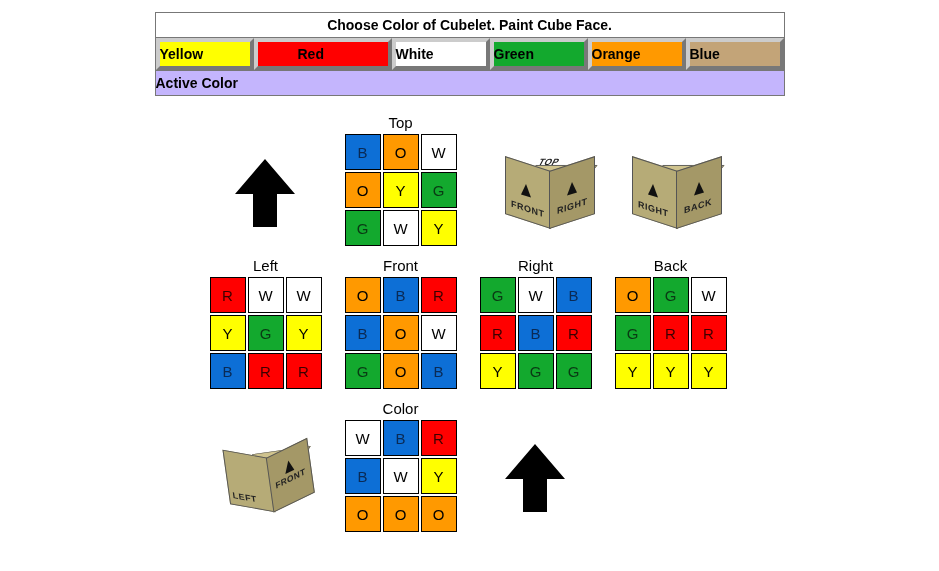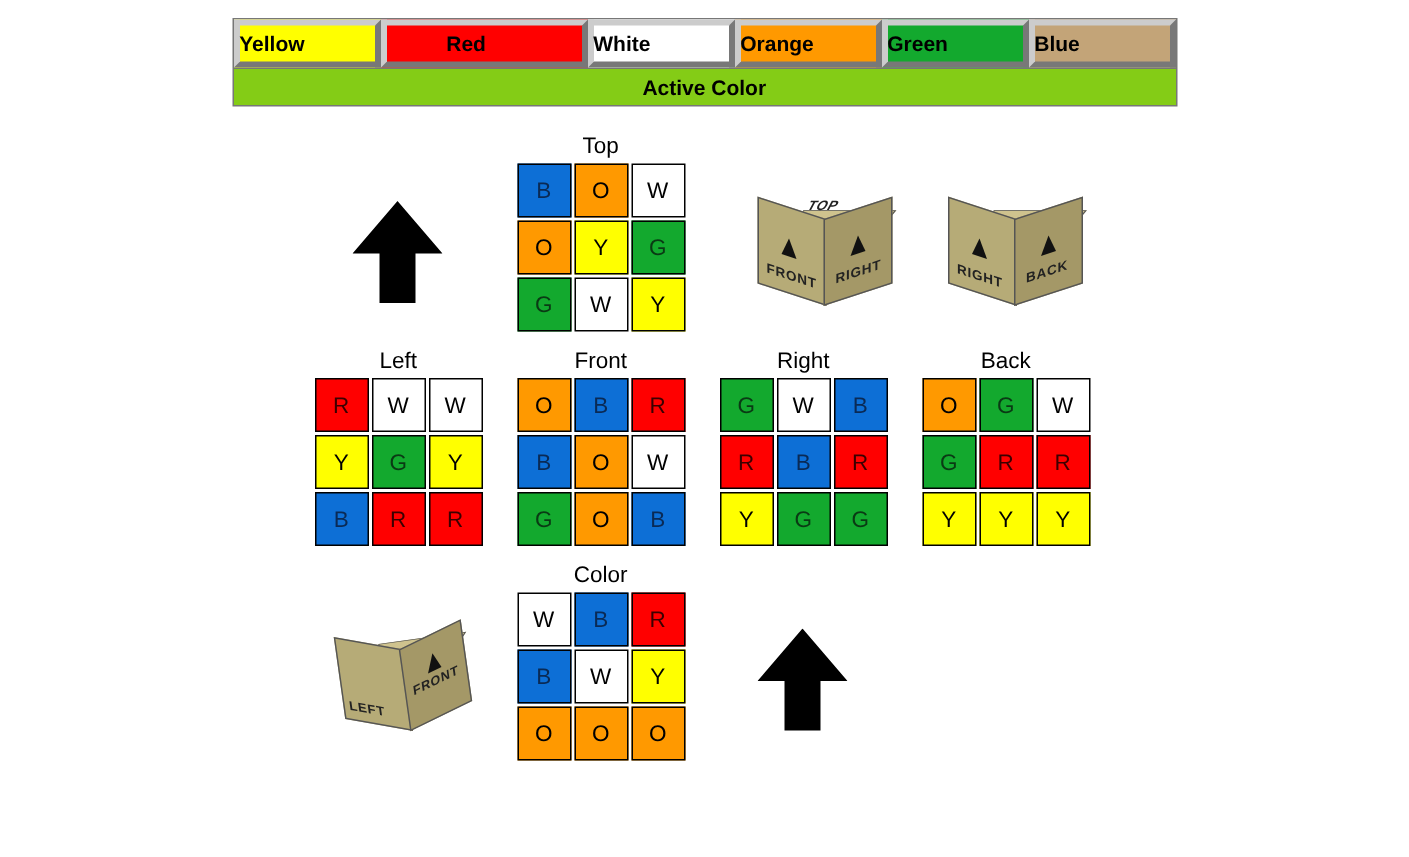--- a/index.html
+++ b/index.html
@@ -2,21 +2,21 @@
 <html><head>
 <meta charset="utf-8">
 <style>
   html,body{margin:0;padding:0;font-family:Arial,Helvetica,sans-serif;font-size:14px;background:#fff;color:#000}
   .wrap{width:939px;height:571px;box-sizing:border-box;padding-top:12px}
   
   .palette{width:628px;margin:0 auto;border:1px solid #777;background:#fff}
   .pal-title{font-weight:bold;text-align:center;padding:4px 0;background:#fff;border-bottom:1px solid #777}
   .pal-row{display:flex}
   .pal-btn{flex:1;padding:4px 0;font-weight:bold;border:4px outset #ccc;margin:0;cursor:pointer;box-sizing:border-box}
-  .pal-active{background:#84cc16;font-weight:bold;text-align:center;padding:4px 0;border-top:1px solid #777}
+  .pal-active{background:#c4b5fd;font-weight:bold;text-align:left;padding:4px 0;border-top:1px solid #777}
   
   .board{position:relative;width:720px;margin:8px auto 0 auto;height:480px}
   .face{position:absolute;text-align:center}
   .face-title{margin-bottom:3px;font-size:15px}
   .grid{display:grid;grid-template-columns:repeat(3,36px);grid-template-rows:repeat(3,36px);gap:2px}
   .cell{width:36px;height:36px;box-sizing:border-box;border:1px solid #000;display:flex;align-items:center;justify-content:center;font-size:15px;cursor:pointer}
   
   .arrow{position:absolute;cursor:pointer}
   
   .iso{position:absolute;width:95px;height:95px;cursor:pointer}
@@ -24,26 +24,27 @@
   .iso .left3d{position:absolute;left:0;top:22px;width:44px;height:56px;background:#b6ab77;transform:skewY(18deg);transform-origin:top right;border:1px solid #555}
   .iso .right3d{position:absolute;left:44px;top:22px;width:44px;height:56px;background:#a49867;transform:skewY(-18deg);transform-origin:top left;border:1px solid #555}
   .iso-face-lbl{position:absolute;font-size:9px;font-weight:bold;color:#222;font-family:Arial;letter-spacing:.5px}
   .iso-arrow-up{position:absolute;width:0;height:0;border-left:5px solid transparent;border-right:5px solid transparent;border-bottom:12px solid #111}
 </style>
 </head>
 <body>
 <div class="wrap">
 
 <div class="palette">
+  <div class="pal-title">Choose Color of Cubelet. Paint Cube Face.</div>
   <div class="pal-row">
     <div class="pal-btn" style="background: rgb(255, 255, 0);">Yellow</div>
     <div class="pal-btn" style="background: rgb(255, 0, 0); padding-left: 40px;">Red</div>
     <div class="pal-btn" style="background: rgb(255, 255, 255);">White</div>
+    <div class="pal-btn" style="background: rgb(19, 169, 46);">Green</div>
     <div class="pal-btn" style="background: rgb(255, 153, 0);">Orange</div>
-    <div class="pal-btn" style="background: rgb(19, 169, 46);">Green</div>
     <div class="pal-btn" style="background: rgb(195, 164, 120);">Blue</div>
   </div>
   <div class="pal-active">Active Color</div>
 </div>
 
 <div class="board">
 
   <div class="arrow" style="left:125px;top:55px">
     <svg width="60" height="70">
           <polygon points="30,0 60,35 42,35 42,68 18,68 18,35 0,35" fill="#000"></polygon>

